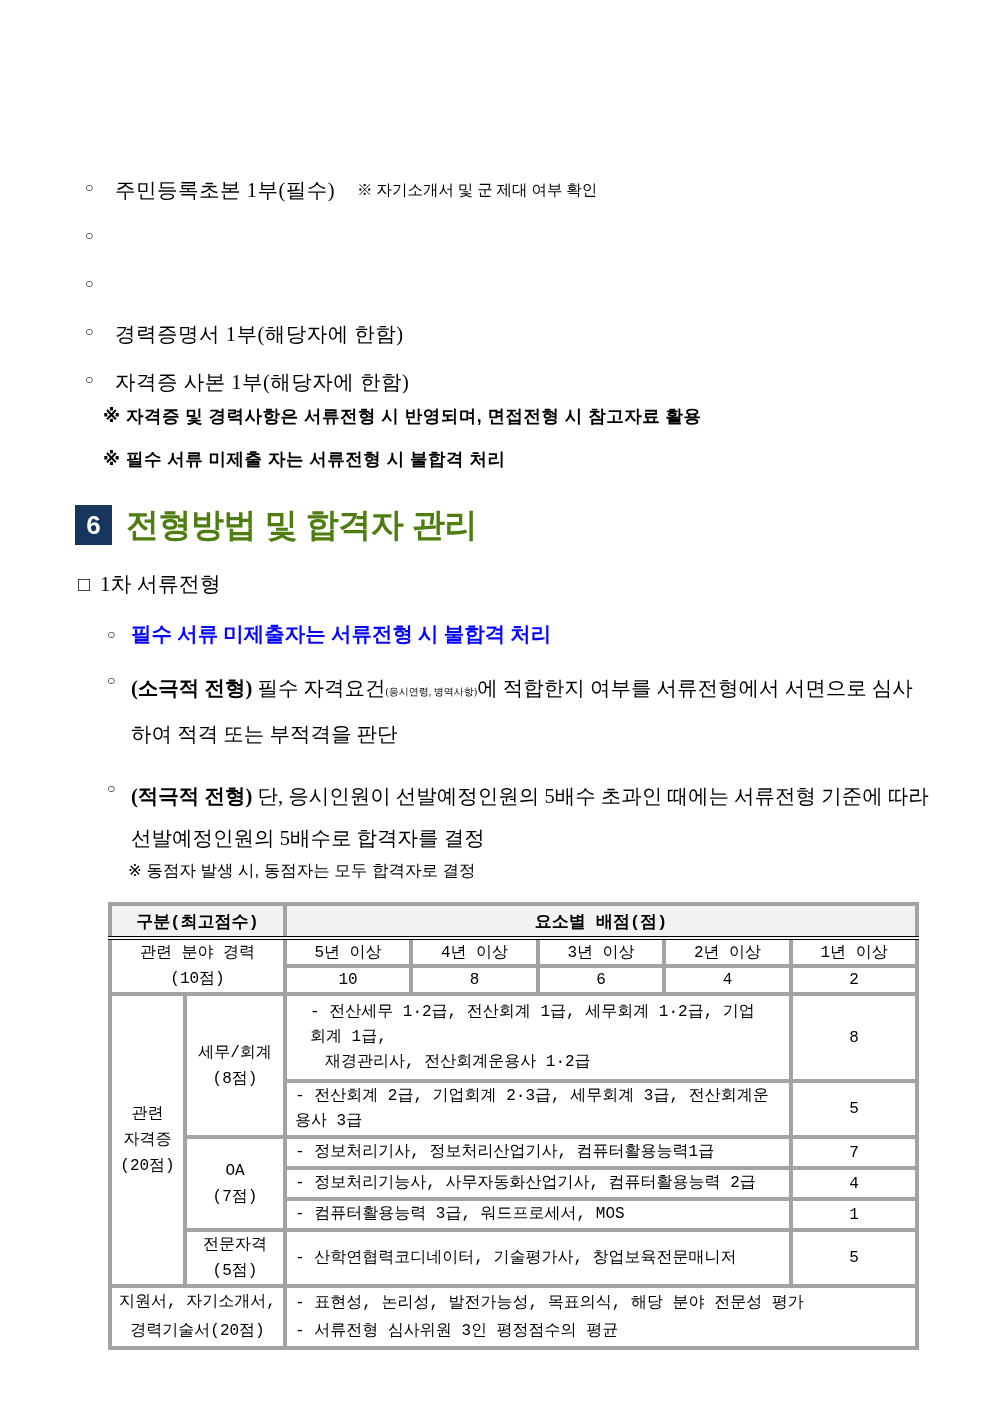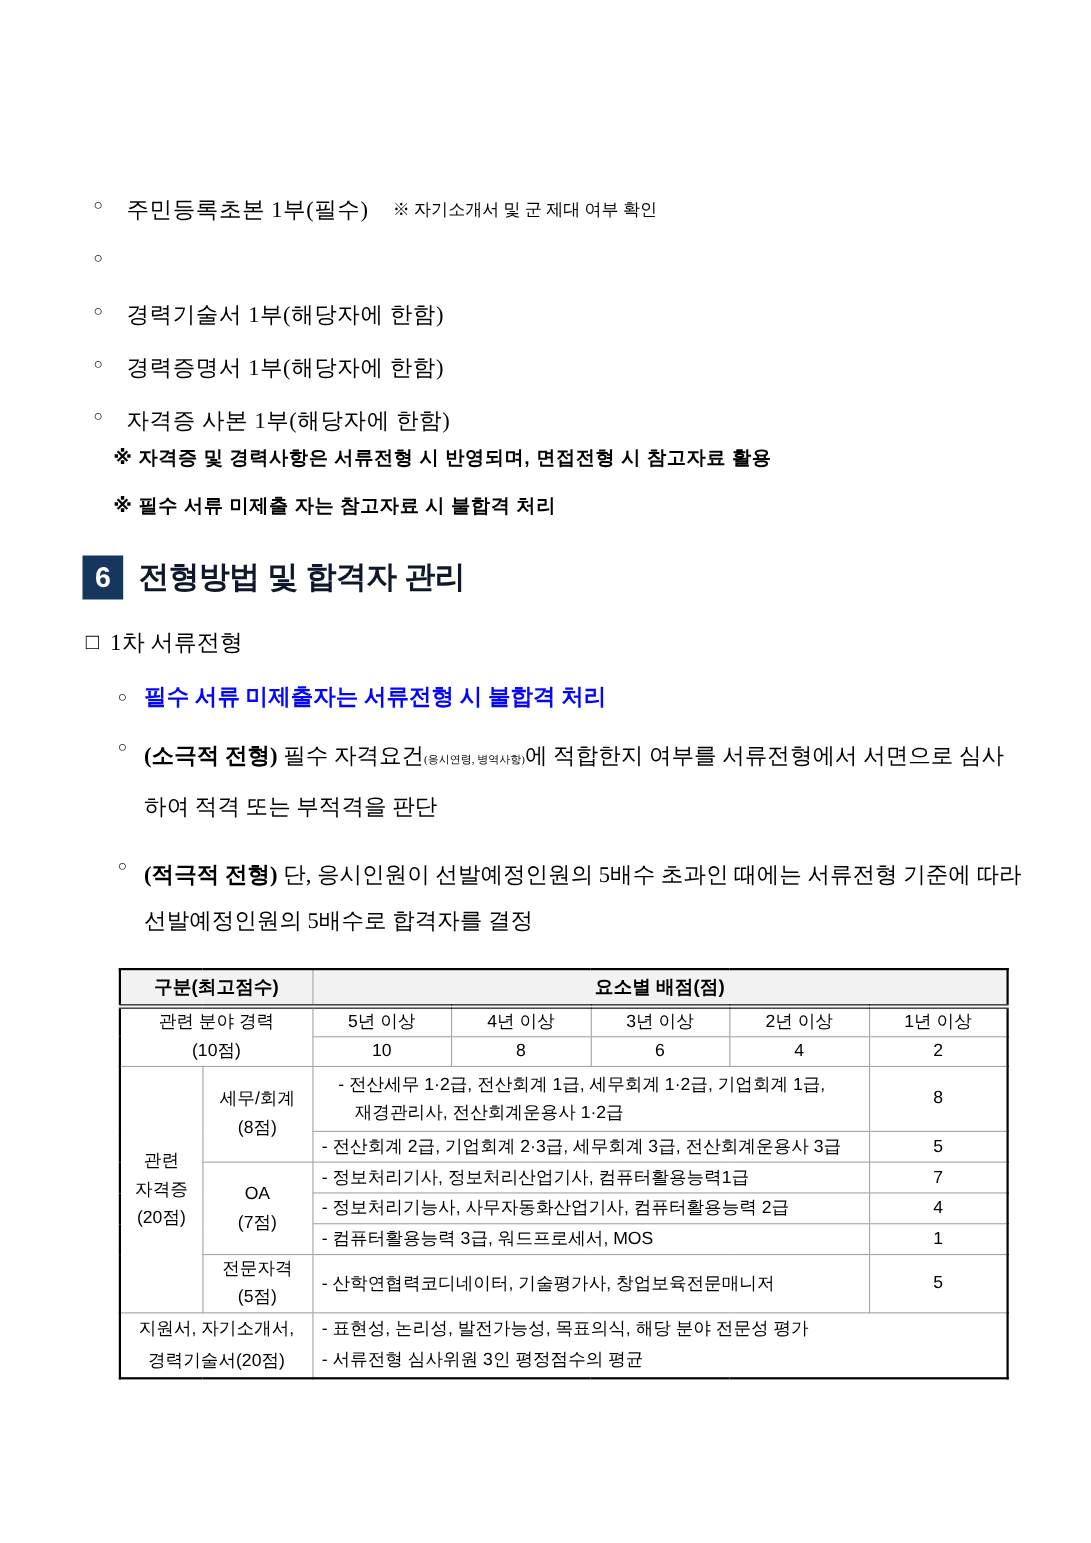--- a/index.html
+++ b/index.html
@@ -26,21 +26,21 @@
 
   
   .section-header { margin:15px 0 0 75px; display:flex; align-items:center; gap:14px; height:40px; }
   .section-num {
     width:37px; height:40px; background:#17365D; color:#fff;
     font-family:"Liberation Sans","DejaVu Sans",sans-serif; font-weight:700; font-size:26px;
     display:flex; align-items:center; justify-content:center;
   }
   .section-title {
     font-family:"Liberation Sans","DejaVu Sans",sans-serif; font-weight:700;
-    font-size:28px; color:#0f172a; letter-spacing:-0.5px;
+    font-size:33px; color:#4d7c0f; letter-spacing:-0.5px;
   }
 
   
   .sub-head { margin:25px 0 0 78px; font-size:21px; display:flex; align-items:center; }
   .sub-head .sq { font-size:20px; margin-right:10px; }
 
   
   .b-item { display:flex; margin-left:107px; width:830px; }
   .b-item .circ { width:24px; padding-top:6px; }
   .b-blue { margin-top:23px; }
@@ -54,21 +54,21 @@
     font-size:16.5px; line-height:22px; height:22px;
   }
   .dash-line { margin:14px 0 0 118px; font-size:20.5px; }
 
   
   table.score {
     margin:21px 0 0 108px; border-collapse:collapse; width:807px;
     font-family:"Liberation Sans","DejaVu Sans",sans-serif; font-size:16px;
     border:2px solid #000; table-layout:fixed;
   }
-  table.score th, table.score td { border:1px solid #a3a3a3; vertical-align:middle; }
+  table.score th, table.score td { border:4px solid #a3a3a3; vertical-align:middle;font-family:Liberation Mono, monospace; }
   table.score th {
     background:#f2f2f2; font-weight:700; font-size:17px; text-align:center;
     height:34px; border-bottom:4px double #000;
   }
   .c-center { text-align:center; }
   .c-desc { text-align:left; padding:1px 8px; line-height:25px; }
   .row-sm td { height:26px; }
   .lbl { line-height:26px; }
   td.big-desc { padding:4px 23px; }
   td.big-desc .l2 { display:block; padding-left:15px; }
@@ -86,35 +86,34 @@
     <li>
       <span class="circ">○</span>
       <span>주민등록초본 1부(필수)</span>
       <span class="chk-note">※ 자기소개서 및 군 제대 여부 확인</span>
     </li>
     <li>
       <span class="circ">○</span>
     </li>
     <li>
       <span class="circ">○</span>
-      <span>경력기술서 1부(해당자에 한함)</span>
     </li>
     <li>
       <span class="circ">○</span>
       <span>경력증명서 1부(해당자에 한함)</span>
     </li>
     <li>
       <span class="circ">○</span>
       <span>자격증 사본 1부(해당자에 한함)</span>
     </li>
   </ul>
 
   <div class="star-notes">
     <div class="star-note">※ 자격증 및 경력사항은 서류전형 시 반영되며, 면접전형 시 참고자료 활용</div>
-    <div class="star-note">※ 필수 서류 미제출 자는 참고자료 시 불합격 처리</div>
+    <div class="star-note">※ 필수 서류 미제출 자는 서류전형 시 불합격 처리</div>
   </div>
 
   <div class="section-header">
     <div class="section-num">6</div>
     <div class="section-title">전형방법 및 합격자 관리</div>
   </div>
 
   <div class="sub-head">
     <span class="sq">□</span>
     <span>1차 서류전형</span>
@@ -128,20 +127,21 @@
   <div class="b-item b-wrap">
     <span class="circ">○</span>
     <span class="b-text"><span class="bold">(소극적 전형)</span><span> 필수 자격요건</span><span class="small">(응시연령, 병역사항)</span><span>에 적합한지 여부를 서류전형에서 서면으로 심사하여 적격 또는 부적격을 판단</span></span>
   </div>
 
   <div class="b-item b-wrap">
     <span class="circ">○</span>
     <span class="b-text"><span class="bold">(적극적 전형)</span><span> 단, 응시인원이 선발예정인원의 5배수 초과인 때에는 서류전형 기준에 따라 선발예정인원의 5배수로 합격자를 결정</span></span>
   </div>
 
+  <div class="tie-note">※ 동점자 발생 시, 동점자는 모두 합격자로 결정</div>
 
 
   <table class="score">
     <colgroup>
       <col style="width:75px">
         <col style="width:100px">
       <col style="width:126px">
         <col style="width:127px">
         <col style="width:126px">
         <col style="width:127px">

